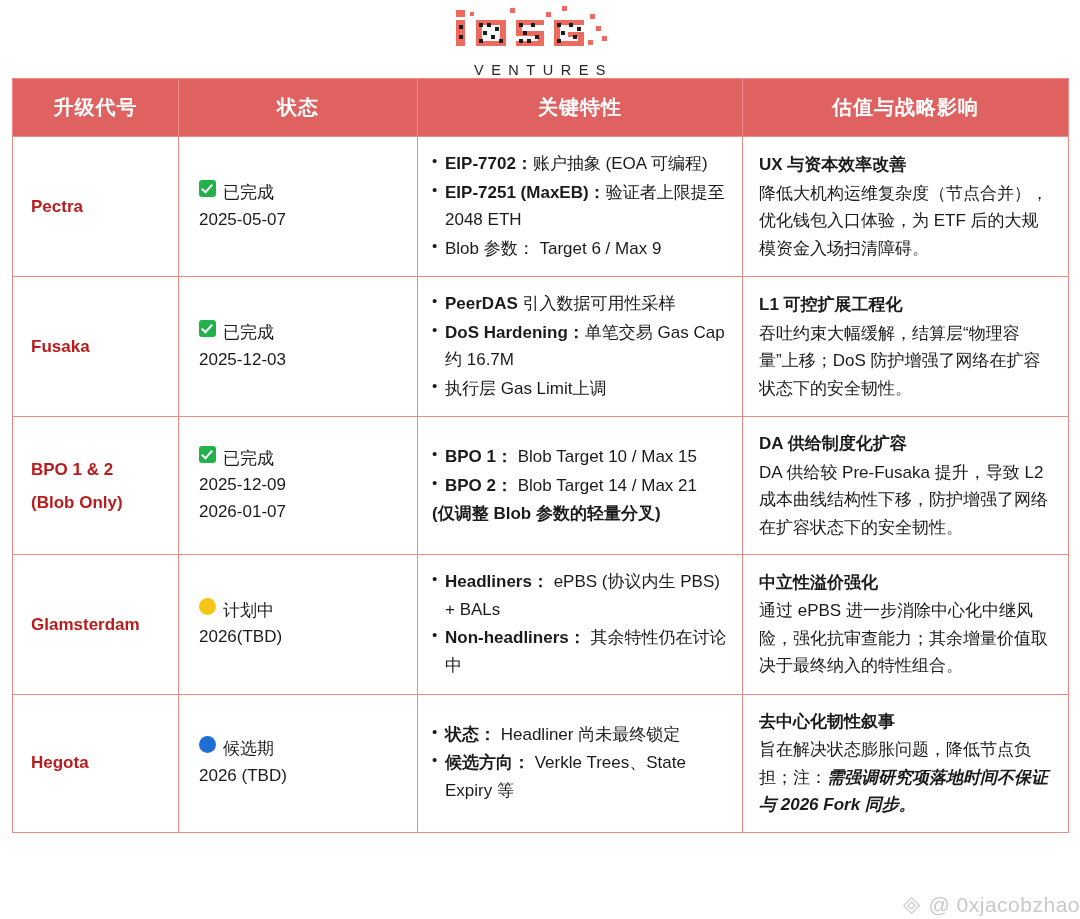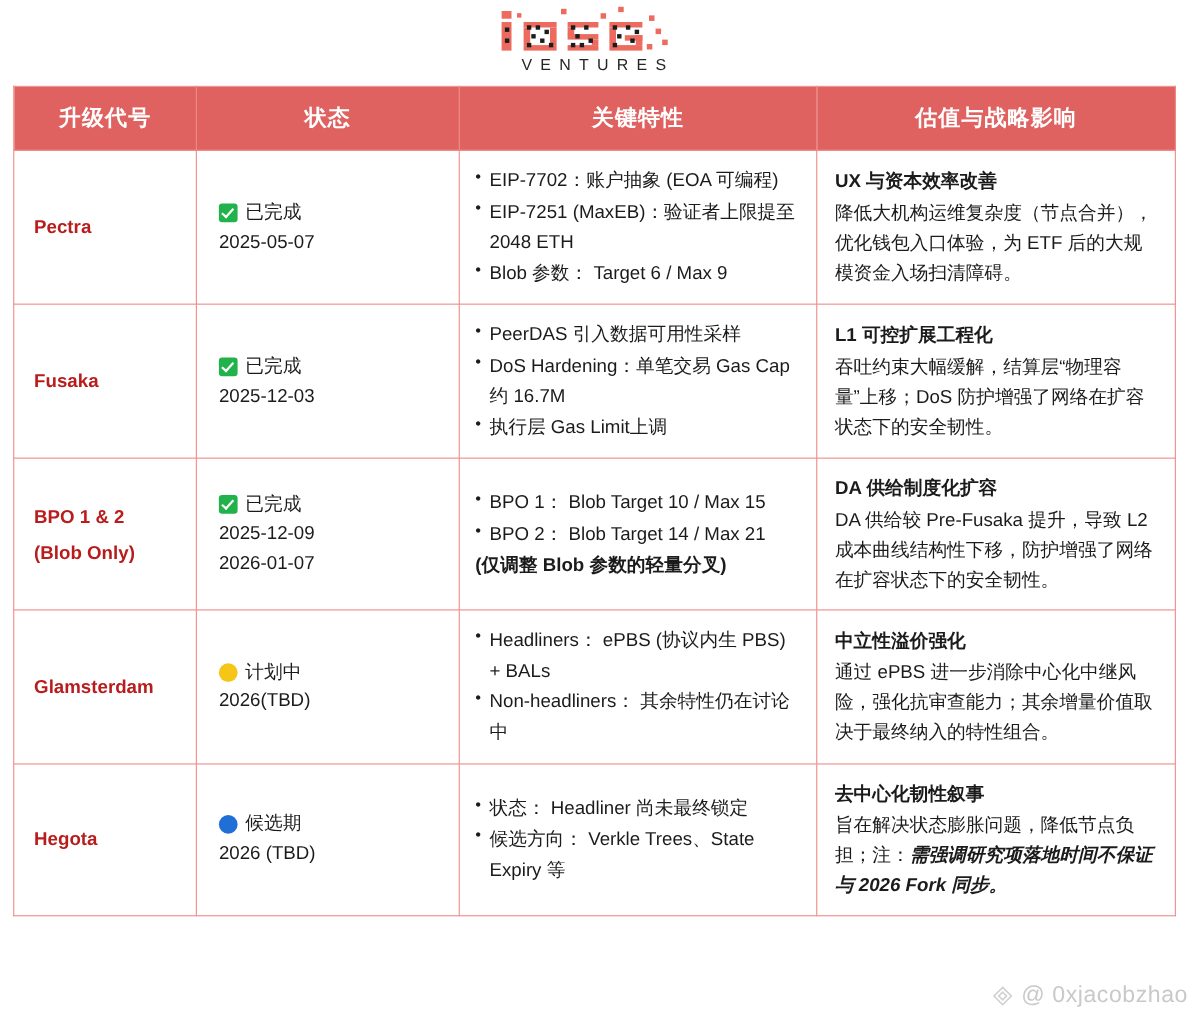--- a/index.html
+++ b/index.html
@@ -16,21 +16,21 @@
     position: relative;
   }
 
   
   .logo-wrap {
     width: 1080px;
     height: 78px;
     display: flex;
     flex-direction: column;
     align-items: center;
-    justify-content: flex-start;
+    justify-content: space-between;
     box-sizing: border-box;
     padding-top: 6px;
   }
   .logo-mark {
     display: block;
   }
   .logo-sub {
     font-size: 14.5px;
     letter-spacing: 7.5px;
     color: #262626;
@@ -87,21 +87,21 @@
   td.col-feat, td.col-impact {
     padding: 13px 14px 13px 14px;
     font-size: 17px;
     line-height: 1.62;
     color: #1b1b1b;
   }
   td.col-impact { padding-left: 16px; }
 
   .status-line1 {
     display: flex;
-    align-items: center;
+    align-items: flex-start;
     gap: 7px;
     white-space: nowrap;
   }
   .status-dot {
     display: inline-block;
     width: 17px;
     height: 17px;
     flex: 0 0 17px;
   }
   .dot-check {
@@ -149,21 +149,21 @@
     left: 0;
     top: -1px;
     font-size: 15px;
   }
   ul.feat li.note {
     padding-left: 0;
     font-weight: 600;
   }
   ul.feat li.note::before { content: ""; }
 
-  .lbl { font-weight: 400; }
+  .lbl { font-weight: 700; }
   .impact-title {
     font-weight: 700;
     display: block;
     margin-bottom: 1px;
   }
   .impact-body { display: block; }
   .em-italic { font-style: italic; font-weight: 600; }
 
   
   .watermark {

